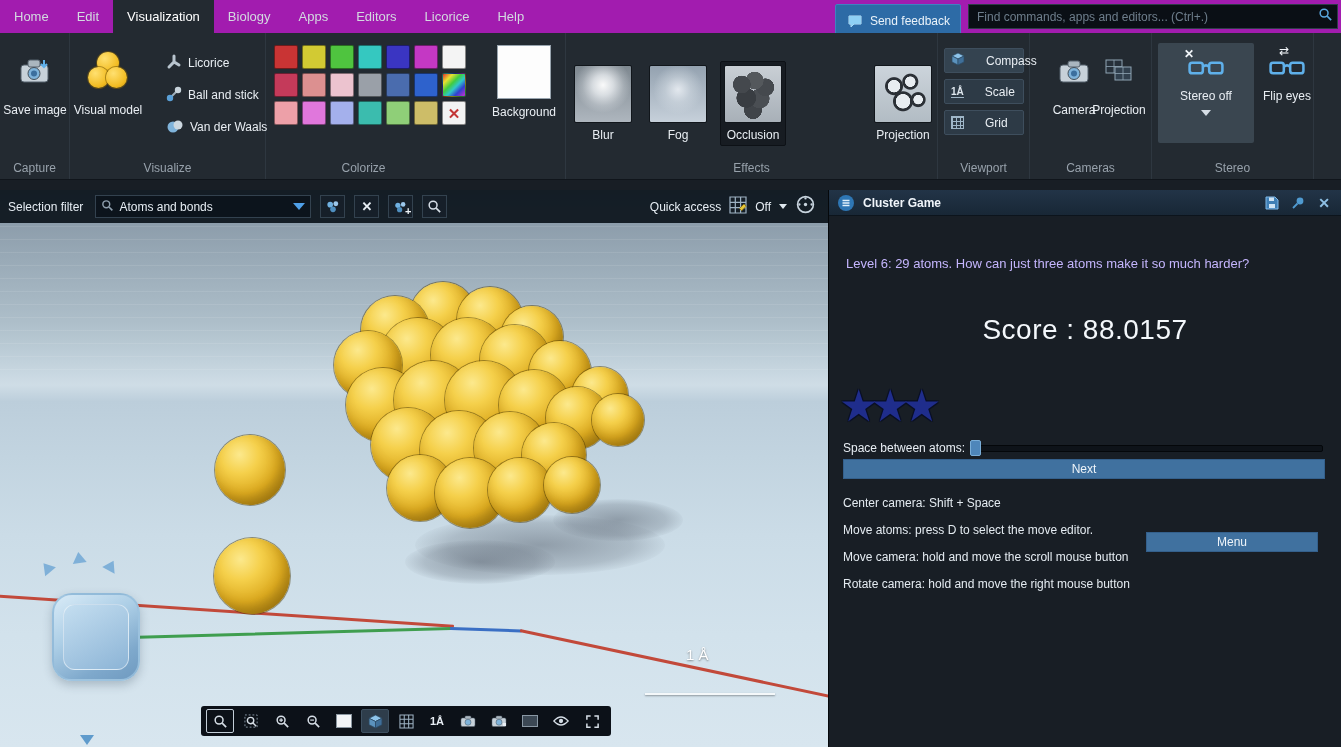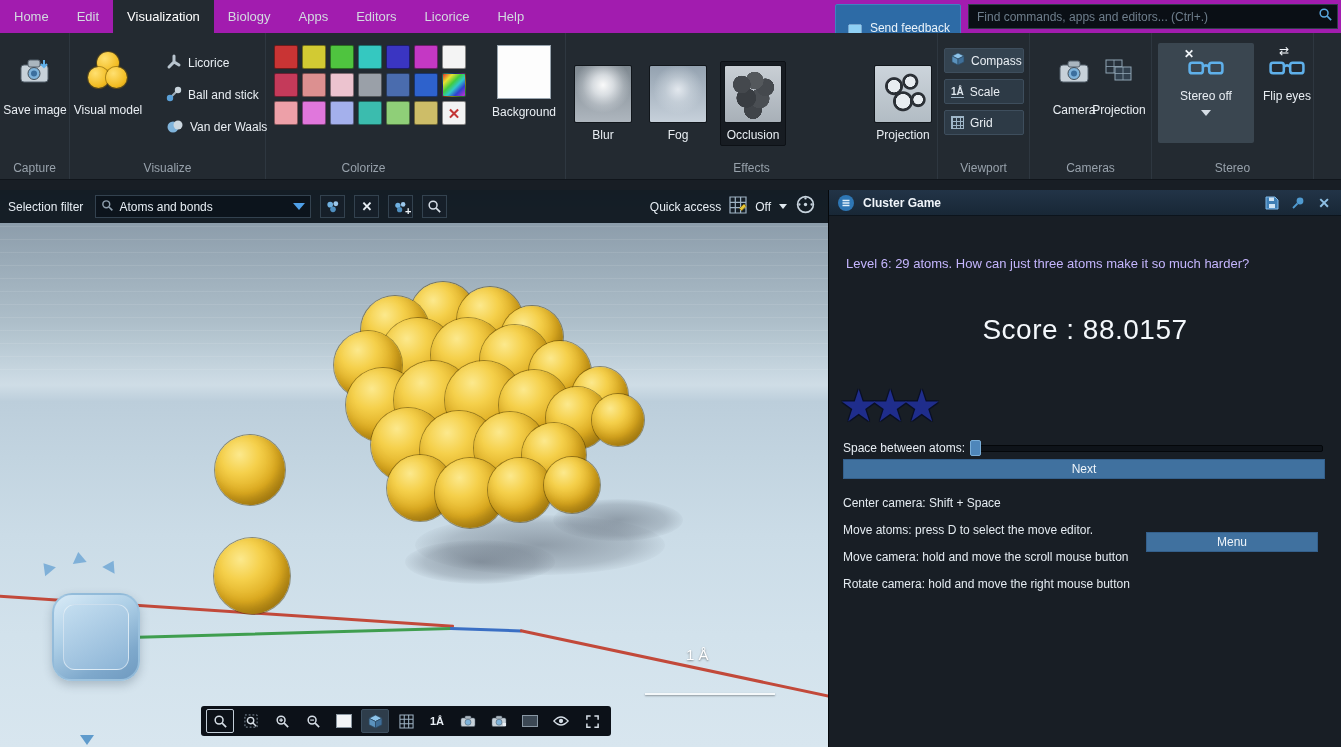--- a/index.html
+++ b/index.html
@@ -2,21 +2,21 @@
 <html><head>
 <meta charset="utf-8">
 <style>
   html,body{margin:0;padding:0;background:#05080b}
   .app{position:relative;width:1341px;height:747px;background:#181e25;font-family:"Liberation Sans",sans-serif;overflow:hidden;color:#e9eef3}
   
   .menubar{position:absolute;left:0;top:0;width:100%;height:33px;background:#a21caf}
   #menu-items{display:flex;height:33px}
   .menu-item{padding:0 14px;line-height:33px;font-size:13px;color:#d3dae0}
   .menu-item.active{background:#232a31;color:#fff}
-  .feedback-btn{position:absolute;right:380px;top:4px;height:25px;display:flex;gap:6px;background:#2d6ba6;border:1px solid #3f82c0;border-radius:2px;color:#eaf3fa;font-size:12px;padding:16px 10px;font-family:inherit;box-sizing:border-box}
+  .feedback-btn{position:absolute;right:380px;top:4px;height:25px;display:flex;align-items:center;gap:6px;background:#2d6ba6;border:1px solid #3f82c0;border-radius:2px;color:#eaf3fa;font-size:12px;padding:16px 10px;font-family:inherit;box-sizing:border-box}
   .searchbox{position:absolute;right:3px;top:4px;width:370px;height:25px;background:#0a0f15;border:1px solid #2f3c49;box-sizing:border-box;display:flex;align-items:center;padding-right:4px}
   .searchbox input{flex:1;background:transparent;border:none;outline:none;color:#9fb0be;font-size:12px;padding:0 8px;font-family:inherit;min-width:0}
   .searchbox input::placeholder{color:#6e7e8c}
   
   .ribbon{position:absolute;left:0;top:33px;width:100%;height:147px;background:#232a31;border-bottom:1px solid #10151b;box-sizing:border-box}
   .rsec{position:absolute;top:0;height:146px;border-right:1px solid #2e3740;box-sizing:border-box}
   .rsec-label{position:absolute;bottom:4px;left:0;right:0;text-align:center;font-size:12px;color:#97a1ab}
   .rbtn{position:absolute;top:14px;display:flex;flex-direction:column;align-items:center;background:none;border:none;color:#e9eef3;font-family:inherit;padding:0}
   .rbtn .ric{height:48px;display:flex;align-items:center;justify-content:center}
   .rbtn .rlabel{font-size:12px;margin-top:8px;white-space:nowrap;text-align:center}
@@ -51,21 +51,21 @@
     radial-gradient(circle 12px at 38% 33%,#eef1f4 0%,#b9c1c9 60%,#8d979f 100%),
     radial-gradient(circle 9px at 67% 56%,#a8b0b8 0%,#7c868e 100%),
     radial-gradient(ellipse 17px 6px at 58% 82%,rgba(60,70,80,.55),transparent 70%),
     linear-gradient(180deg,#bcc8d4,#d6dee6)}
   .fx-silhouettes{background:
     radial-gradient(circle at 34% 36%,#e8edf1 6px,#2b3036 6.5px 8.5px,transparent 9.5px),
     radial-gradient(circle at 63% 28%,#e8edf1 5px,#2b3036 5.5px 7.5px,transparent 8.5px),
     radial-gradient(circle at 50% 63%,#e8edf1 7px,#2b3036 7.5px 9.5px,transparent 10.5px),
     radial-gradient(circle at 77% 60%,#e8edf1 4.5px,#2b3036 5px 7px,transparent 8px),
     linear-gradient(180deg,#ccd4db,#b2bcc4)}
-  .vpb{position:absolute;left:6px;width:80px;height:25px;background:#2d3a46;border:1px solid #3e4e5d;border-radius:2px;display:flex;align-items:center;gap:6px;padding:0 6px;color:#e9eef3;font-size:12px;box-sizing:border-box;font-family:inherit}
+  .vpb{position:absolute;left:6px;width:80px;height:25px;background:#2d3a46;border:1px solid #3e4e5d;border-radius:2px;display:flex;align-items:center;gap:21px;padding:0 6px;color:#e9eef3;font-size:12px;box-sizing:border-box;font-family:inherit}
   .vpb.lit{background:#344350}
   .scale-ico{font-size:10px;font-weight:bold;color:#dfe7ee;border-bottom:1px solid #9fb4c4;line-height:1.1}
   .grid-ico{width:13px;height:13px;background:
     linear-gradient(#9fb6c8 1px,transparent 1px) 0 0/100% 4px,
     linear-gradient(90deg,#9fb6c8 1px,transparent 1px) 0 0/4px 100%;border:1px solid #9fb6c8;box-sizing:border-box}
   .stereo-main{position:absolute;left:6px;top:10px;width:96px;height:100px;background:#3a4650;border-radius:2px;display:flex;flex-direction:column;align-items:center;color:#e9eef3}
   .stereo-flip{position:absolute;left:108px;top:10px;width:54px;height:100px;display:flex;flex-direction:column;align-items:center;color:#e9eef3}
   .glasses-wrap{position:relative;margin-top:12px;height:26px;display:flex;align-items:center}
   .badge-x{position:absolute;left:-4px;top:-8px;font-size:12px;font-weight:bold;color:#f2f6fa}
   .flip-glyph{position:absolute;left:10px;top:-11px;font-size:12px;color:#f2f6fa}

